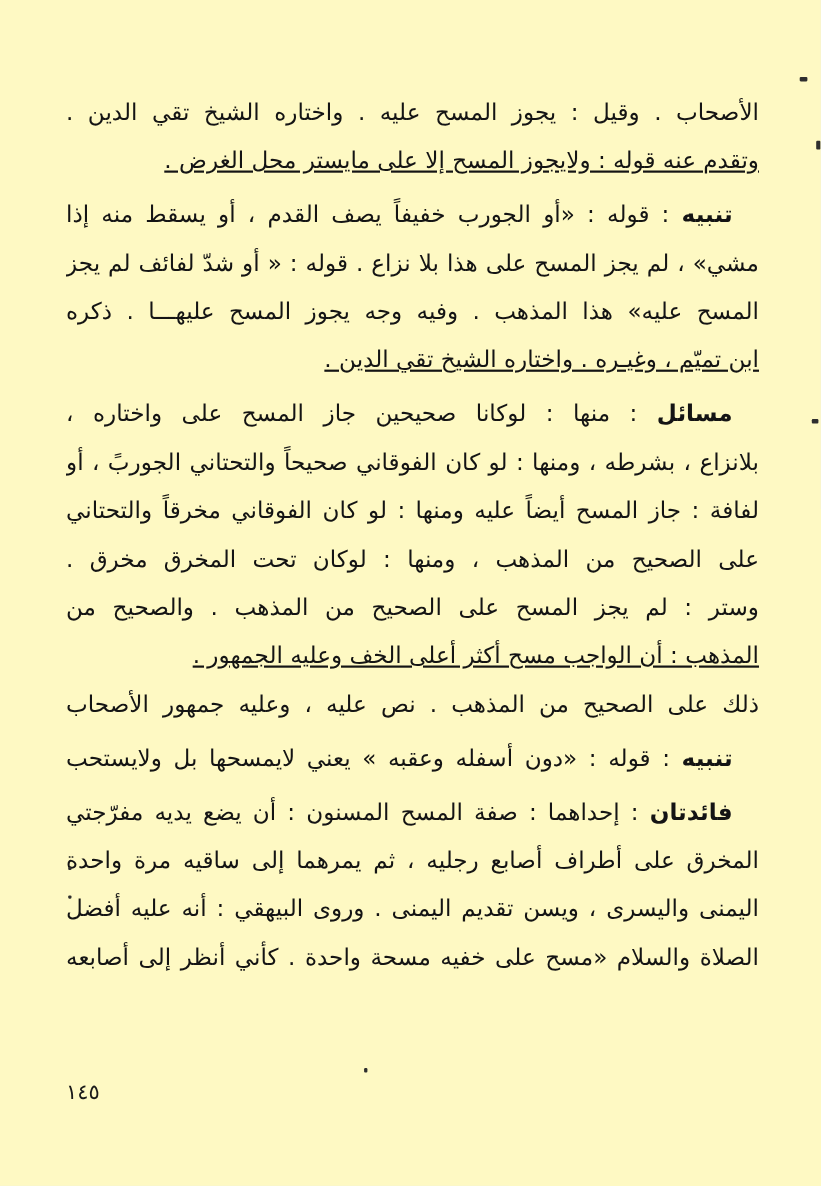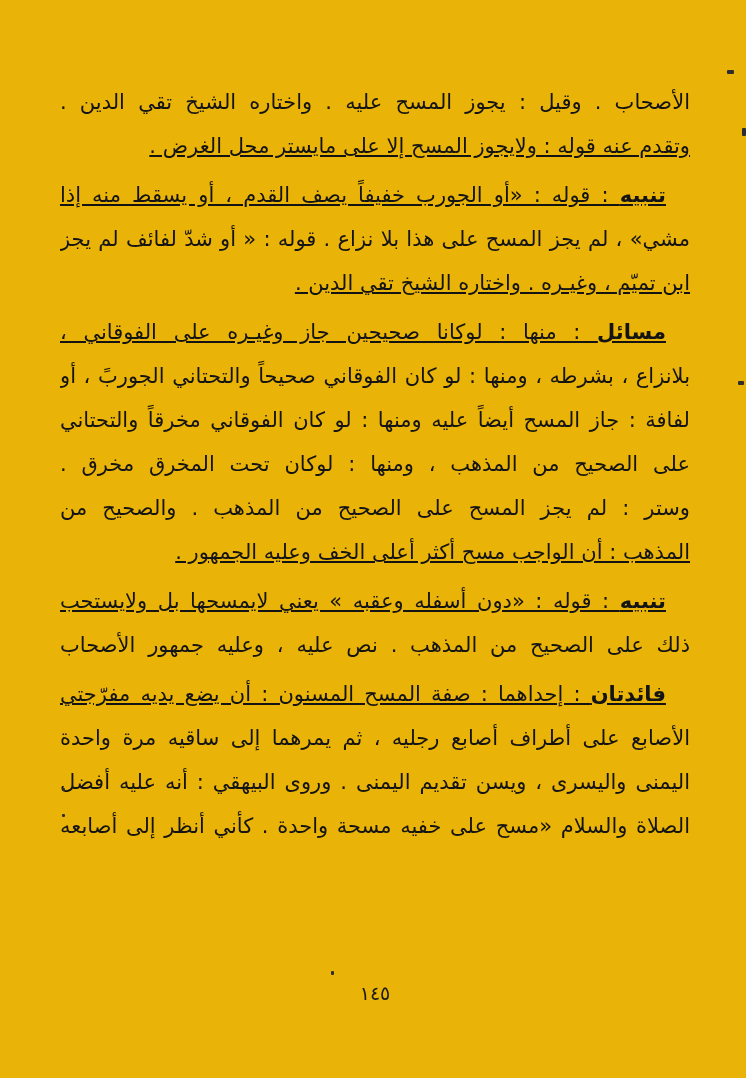--- a/index.html
+++ b/index.html
@@ -4,21 +4,21 @@
 <style>
   html,body{margin:0;padding:0;}
   body{
     width:746px;height:1078px;
     background:#e9e9e9;
     font-family:"DejaVu Sans", sans-serif;
   }
   .page{
     position:relative;
     width:746px;height:1078px;
-    background:#eab308;
+    background:#fef9c3;
     overflow:hidden;
     color:#141414;
   }
   .text-block{
     position:absolute;
     top:80px;
     right:56px;
     width:630px;
     direction:rtl;
     font-size:21px;
@@ -31,29 +31,29 @@
   }
   .j{
     text-align:justify;
     text-align-last:justify;
   }
   .end{
     text-align:right;
     text-align-last:right;
     text-decoration:underline;
   }
-  .para{ margin-top:5px;text-decoration:underline; }
+  .para{ margin-top:5px; }
   .indent{ padding-right:24px; }
   .lead{ font-weight:bold; }
   .pagenum{
     position:absolute;
     top:982px;
     right:56px;
     width:630px;
-    text-align:center;
+    text-align:left;
     font-size:19px;
     direction:rtl;
     color:#1a1a1a;
   }
   .spk{ position:absolute; background:#2e2e2e; border-radius:1px; }
   .spk1{ left:727px; top:70px;  width:7px; height:4px; }
   .spk2{ left:742px; top:128px; width:4px; height:8px; }
   .spk3{ left:738px; top:381px; width:6px; height:4px; }
   .spk4{ left:62px;  top:788px; width:3px; height:3px; }
   .spk5{ left:62px;  top:814px; width:3px; height:3px; }
@@ -64,34 +64,35 @@
 
 <div class="page">
 
   <div class="text-block">
 
     <div class="line j"><span>الأصحاب . وقيل : يجوز المسح عليه . واختاره الشيخ تقي الدين .</span></div>
     <div class="line end"><span>وتقدم عنه قوله : ولايجوز المسح إلا على مايستر محل الغرض .</span></div>
 
     <div class="line j para indent"><span class="lead">تنبيه</span><span> : قوله : «أو الجورب خفيفاً يصف القدم ، أو يسقط منه إذا</span></div>
     <div class="line j"><span>مشي» ، لم يجز المسح على هذا بلا نزاع . قوله : « أو شدّ لفائف لم يجز</span></div>
+    <div class="line j"><span>المسح عليه» هذا المذهب . وفيه وجه يجوز المسح عليهـــا . ذكره</span></div>
     <div class="line end"><span>ابن تميّم ، وغيـره . واختاره الشيخ تقي الدين .</span></div>
 
-    <div class="line j para indent"><span class="lead">مسائل</span><span> : منها : لوكانا صحيحين جاز وغيـره على الفوقاني ،</span></div>
+    <div class="line j para indent"><span class="lead">مسائل</span><span> : منها : لوكانا صحيحين جاز المسح على واختاره ،</span></div>
     <div class="line j"><span>بلانزاع ، بشرطه ، ومنها : لو كان الفوقاني صحيحاً والتحتاني الجوربً ، أو</span></div>
     <div class="line j"><span>لفافة : جاز المسح أيضاً عليه ومنها : لو كان الفوقاني مخرقاً والتحتاني</span></div>
     <div class="line j"><span>على الصحيح من المذهب ، ومنها : لوكان تحت المخرق مخرق .</span></div>
     <div class="line j"><span>وستر : لم يجز المسح على الصحيح من المذهب . والصحيح من</span></div>
     <div class="line end"><span>المذهب : أن الواجب مسح أكثر أعلى الخف وعليه الجمهور .</span></div>
 
+    <div class="line j"><span>ذلك على الصحيح من المذهب . نص عليه ، وعليه جمهور الأصحاب</span></div>
     <div class="line j para indent"><span class="lead">تنبيه</span><span> : قوله : «دون أسفله وعقبه » يعني لايمسحها بل ولايستحب</span></div>
-    <div class="line j"><span>ذلك على الصحيح من المذهب . نص عليه ، وعليه جمهور الأصحاب</span></div>
 
     <div class="line j para indent"><span class="lead">فائدتان</span><span> : إحداهما : صفة المسح المسنون : أن يضع يديه مفرّجتي</span></div>
-    <div class="line j"><span>الأصابع على أطراف أصابع رجليه ، ثم يمرهما إلى ساقيه مرة واحدة</span></div>
+    <div class="line j"><span>المخرق على أطراف أصابع رجليه ، ثم يمرهما إلى ساقيه مرة واحدة</span></div>
     <div class="line j"><span>اليمنى واليسرى ، ويسن تقديم اليمنى . وروى البيهقي : أنه عليه أفضل</span></div>
     <div class="line j"><span>الصلاة والسلام «مسح على خفيه مسحة واحدة . كأني أنظر إلى أصابعه</span></div>
 
   </div>
 
   <div class="pagenum">١٤٥</div>
 
   <div class="spk spk1"></div>
   <div class="spk spk2"></div>
   <div class="spk spk3"></div>

